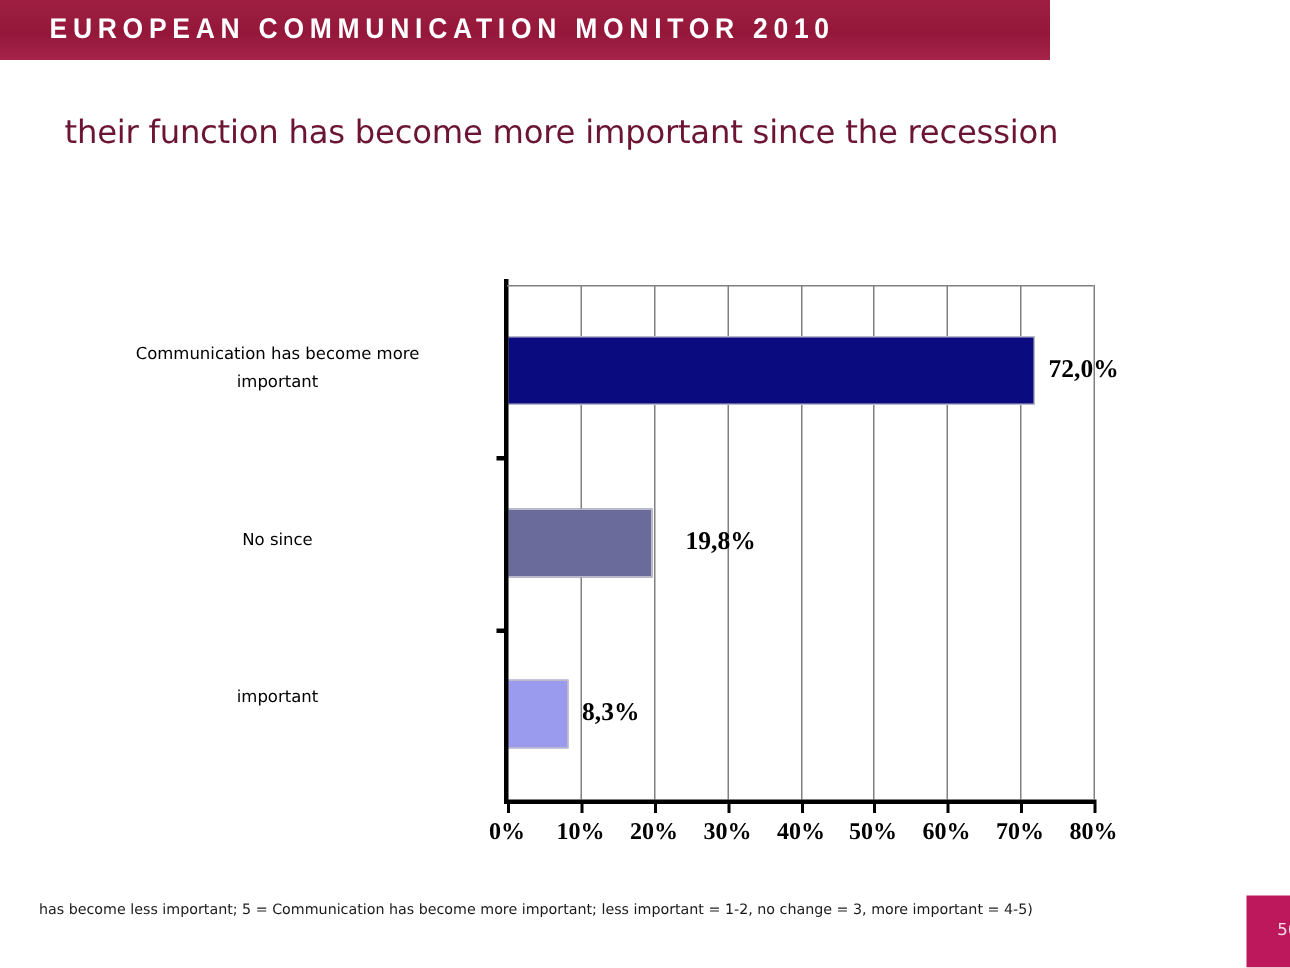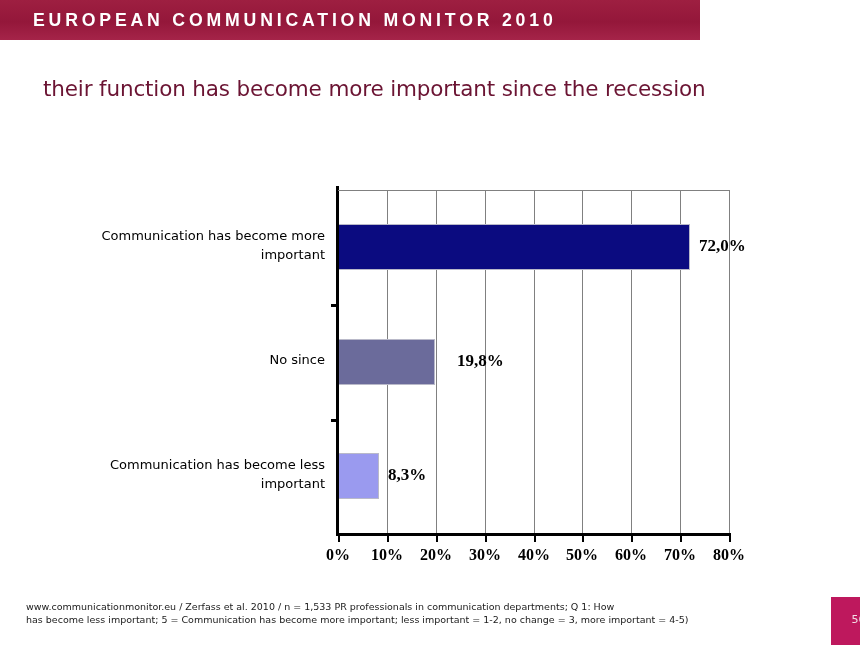--- a/index.html
+++ b/index.html
@@ -55,23 +55,23 @@
   
   #chart {
     position: absolute;
     left: 0;
     top: 0;
     width: 860px;
     height: 645px;
   }
   .cat-label {
     position: absolute;
-    text-align: right;
-    font-family: "DejaVu Sans", sans-serif;
-    font-size: 13px;
+    text-align: center;
+    font-family: "DejaVu Sans", sans-serif;
+    font-size: 11px;
     line-height: 19px;
     color: #000000;
     width: 280px;
     left: 45px;
   }
   .tick-label {
     position: absolute;
     font-family: "Liberation Serif", serif;
     font-weight: bold;
     font-size: 16px;
@@ -207,31 +207,29 @@
       </div>
       <div class="bar" style="left: 338px; top: 339px; width: 97px; height: 46px; background: rgb(107, 107, 155);"></div>
       <div class="value-label" style="left: 457px; top: 350.5px; text-align: right;">19,8%</div>
       <div class="cat-label" style="top: 350px;">
         <span style="display: block;">No since</span>
       </div>
       <div class="y-tick" style="left: 331px; top: 304px;"></div>
       <div class="bar" style="left: 338px; top: 453px; width: 41px; height: 46px; background: rgb(154, 154, 239);"></div>
       <div class="value-label" style="left: 388px; top: 464.833px;">8,3%</div>
       <div class="cat-label" style="top: 454.833px;">
-        <span style="display: block;">Communication has become less</span>
         <span style="display: block;">important</span>
       </div>
       <div class="y-tick" style="left: 331px; top: 419px;"></div>
     </div>
   <div id="y-axis" style="left: 336px; top: 186px; height: 350px;"></div>
   <div id="x-axis" style="left: 336px; top: 533px; width: 395px;"></div>
   <div id="plot-top-edge" style="left: 338px; top: 190px; width: 391px;"></div>
   <div id="plot-right-edge" style="left: 729px; top: 190px; height: 343px;"></div>
 </div>
 
 <div id="footer-note">
-  <span>www.communicationmonitor.eu / Zerfass et al. 2010 / n = 1,533 PR professionals in communication departments; Q 1: How</span>
   <span>has become less important; 5 = Communication has become more important; less important = 1-2, no change = 3, more important = 4-5)</span>
 </div>
 
 <div id="page-number-box">
   <div id="page-number">56</div>
 </div>
 
 </body></html>

